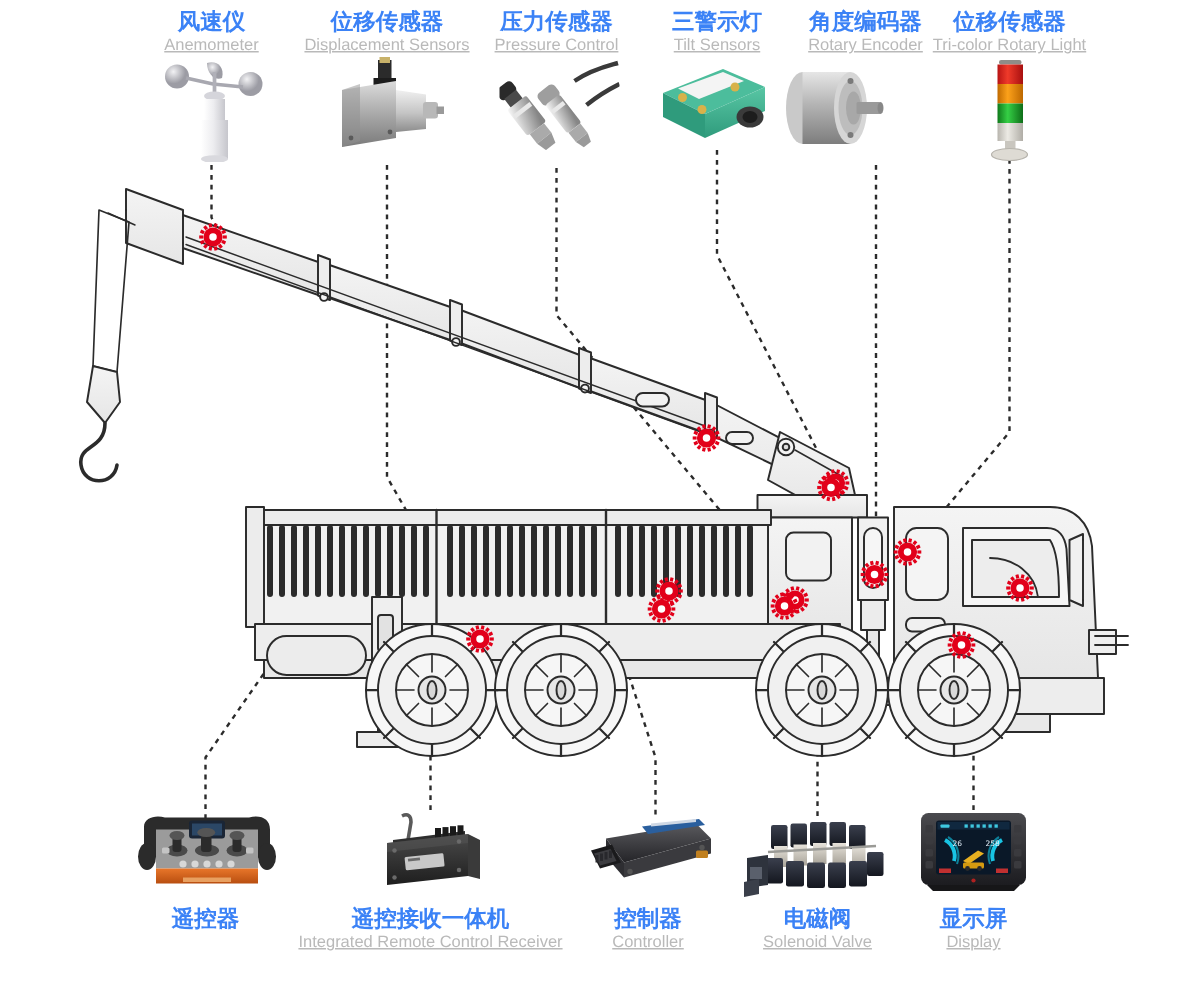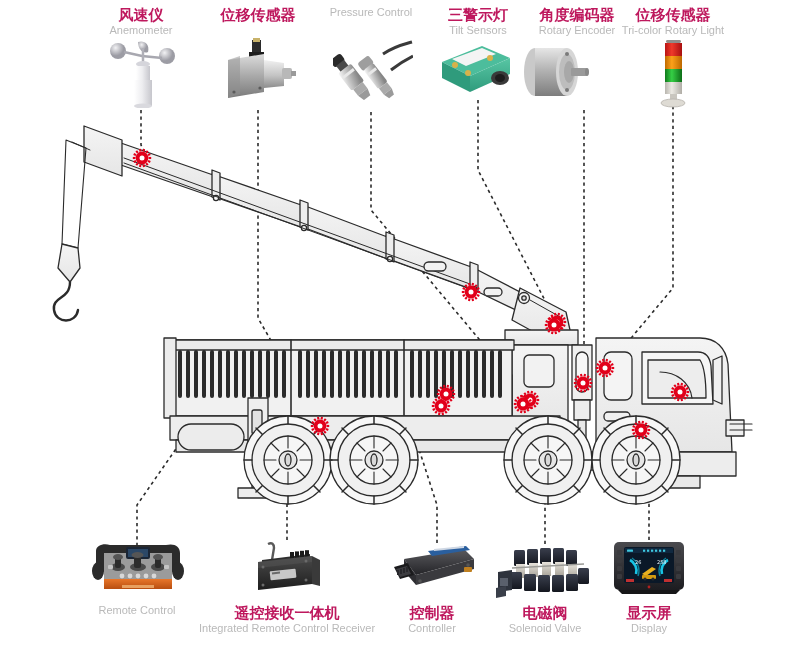--- a/index.html
+++ b/index.html
@@ -7,26 +7,26 @@
     width:800px;height:656px;
     background:#ffffff;
     font-family:"Liberation Sans","DejaVu Sans",sans-serif;
     overflow:hidden;
     position:relative;
   }
   #stage{position:absolute;left:0;top:0;width:800px;height:656px;}
   svg.layer{position:absolute;left:0;top:0;width:800px;height:656px;overflow:visible;}
 
   .label-cn{
-    font-size:15px;font-weight:bold;color:#be185d;
+    font-size:15px;font-weight:bold;color:#3b82f6;
     text-align:center;line-height:18px;white-space:nowrap;
   }
   .label-en{
     font-size:11px;color:#b9b9b9;
-    text-align:center;line-height:13px;white-space:nowrap;
+    text-align:center;line-height:13px;white-space:nowrap;text-decoration:underline;
   }
   .label-block{position:absolute;}
   .icon-box{position:absolute;}
 </style>
 </head>
 <body>
 
 <div id="stage">
 
   <svg class="layer">
@@ -804,38 +804,40 @@
     </svg>
   </div>
 
   <div id="labels">
       <div class="label-block" style="left: 31px; top: 6px; width: 220px;">
         <div class="label-cn">风速仪</div>
         <div class="label-en">Anemometer</div>
       </div>
       <div class="label-block" style="left: 148px; top: 6px; width: 220px;">
         <div class="label-cn">位移传感器</div>
+        <div class="label-en">Displacement Sensors</div>
       </div>
       <div class="label-block" style="left: 261px; top: 6px; width: 220px;">
+        <div class="label-cn">压力传感器</div>
         <div class="label-en">Pressure Control</div>
       </div>
       <div class="label-block" style="left: 368px; top: 6px; width: 220px;">
         <div class="label-cn">三警示灯</div>
         <div class="label-en">Tilt Sensors</div>
       </div>
       <div class="label-block" style="left: 467px; top: 6px; width: 220px;">
         <div class="label-cn">角度编码器</div>
         <div class="label-en">Rotary Encoder</div>
       </div>
       <div class="label-block" style="left: 563px; top: 6px; width: 220px;">
         <div class="label-cn">位移传感器</div>
         <div class="label-en">Tri-color Rotary Light</div>
       </div>
       <div class="label-block" style="left: 27px; top: 604px; width: 220px;">
-        <div class="label-en">Remote Control</div>
+        <div class="label-cn">遥控器</div>
       </div>
       <div class="label-block" style="left: 177px; top: 604px; width: 220px;">
         <div class="label-cn">遥控接收一体机</div>
         <div class="label-en">Integrated Remote Control Receiver</div>
       </div>
       <div class="label-block" style="left: 322px; top: 604px; width: 220px;">
         <div class="label-cn">控制器</div>
         <div class="label-en">Controller</div>
       </div>
       <div class="label-block" style="left: 435px; top: 604px; width: 220px;">

